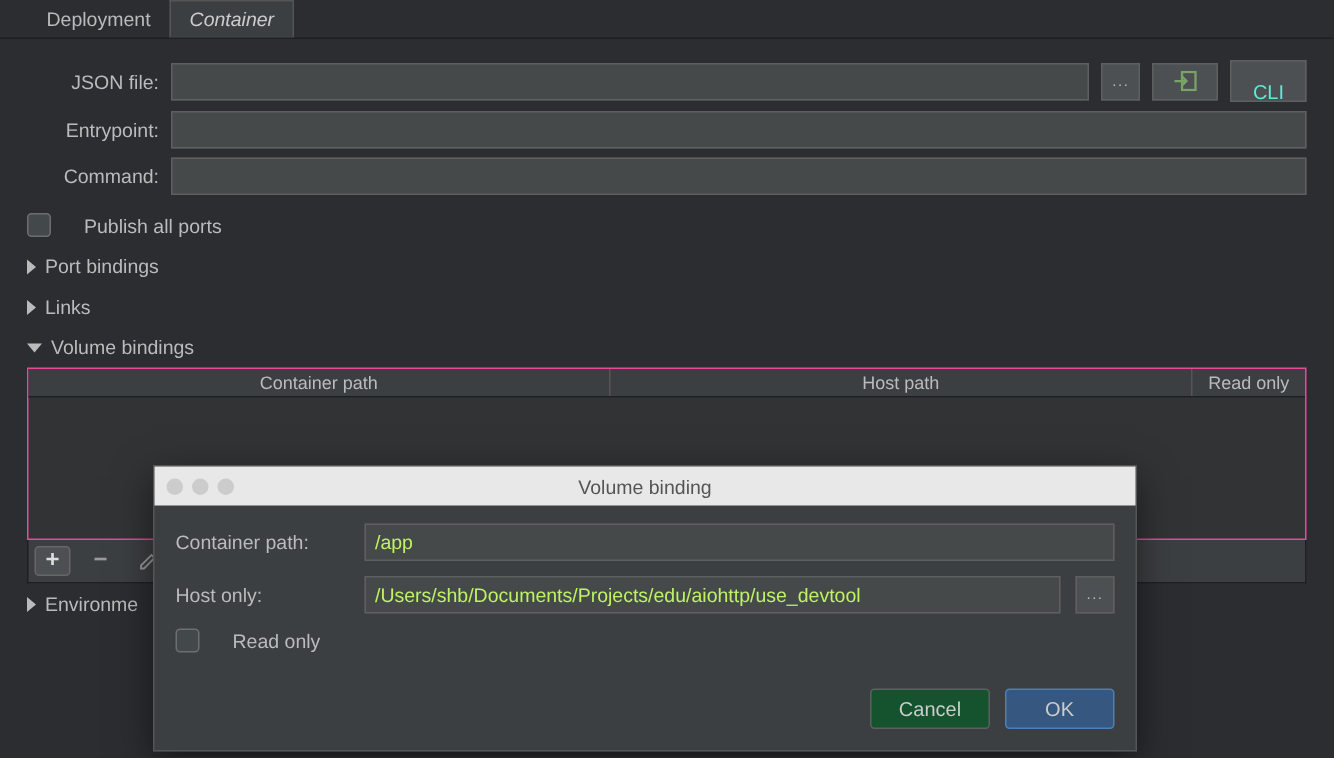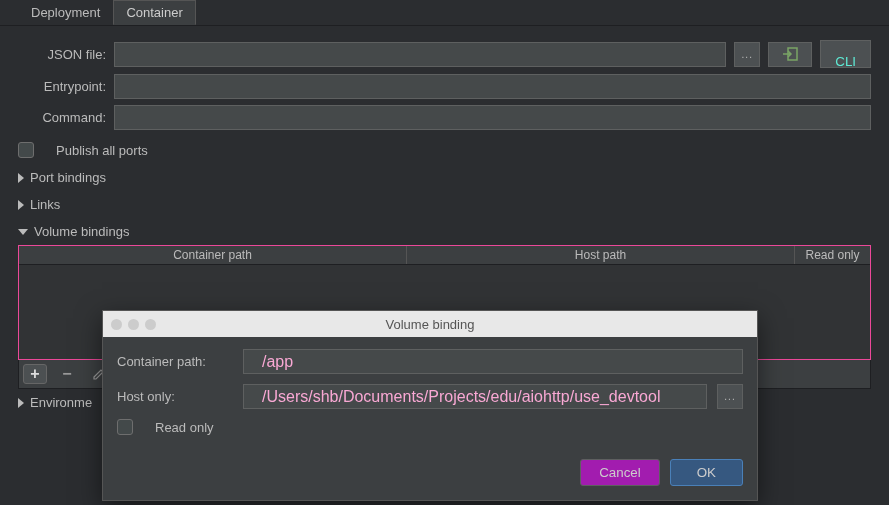--- a/index.html
+++ b/index.html
@@ -20,20 +20,21 @@
 .tab {
   padding: 4px 12px;
   cursor: pointer;
   border: 1px solid transparent;
 }
 .tab.active {
   background: #3c3f41;
   border: 1px solid #555;
   border-bottom-color: #3c3f41;
   color: #ccc;
+  font-style: italic;
 }
 .panel {
   padding: 8px 18px;
 }
 .form-row {
   display: flex;
   align-items: center;
   margin: 6px 0;
   gap: 8px;
 }
@@ -194,34 +195,34 @@
   margin-bottom: 10px;
 }
 .dialog-label {
   width: 116px;
 }
 .dialog-input {
   flex: 1;
   background: #45494a;
   border: 1px solid #5e6060;
   height: 25px;
-  color: #f9a8d4;
-  padding: 0 18px;
-  font-size: 16px;
+  color: #bef264;
+  padding: 0 6px;
+  font-size: 13px;
 }
 .dialog-footer {
   display: flex;
   justify-content: flex-end;
   gap: 10px;
   padding: 10px 14px 14px;
 }
 .btn {
   padding: 5px 18px;
   border: 1px solid #5e6060;
-  background: #a21caf;
+  background: #14532d;
   color: #ccc;
   cursor: pointer;
   border-radius: 3px;
 }
 .btn.primary {
   background: #365880;
   border-color: #4a80b8;
   padding: 5px 26px;
 }
 </style>

